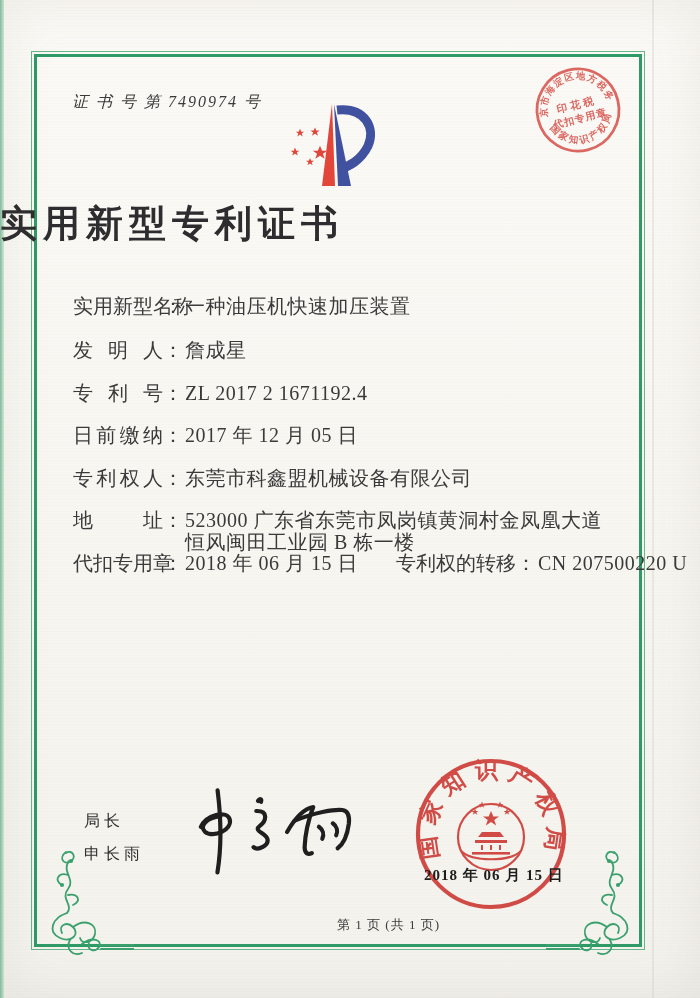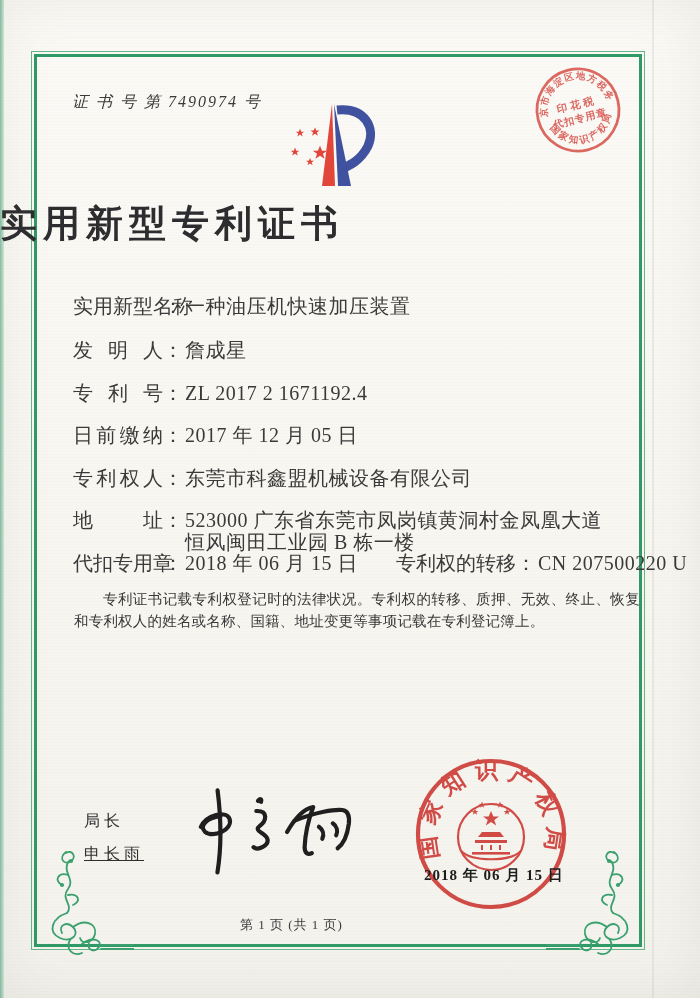--- a/index.html
+++ b/index.html
@@ -31,27 +31,27 @@
   .colon{display:inline-block;vertical-align:top;margin-right:2px;}
   .fvalue{display:inline-block;vertical-align:top;letter-spacing:.5px;}
   .fvalue.addr{width:424px;white-space:normal;}
   .row.right-pair{left:396px;}
   
   .paras{left:74px;top:589px;width:566px;font-size:14.5px;line-height:21.5px;
     text-align:justify;color:#383838;}
   .paras p{margin:0;text-indent:2em;letter-spacing:.2px;}
   
   .director-title{left:84px;top:811px;font-size:16px;letter-spacing:4px;color:#2f2f2f;}
-  .director-name{left:84px;top:844px;font-size:16px;letter-spacing:4px;color:#2f2f2f;text-decoration:underline;}
+  .director-name{left:84px;top:844px;font-size:16px;letter-spacing:4px;color:#2f2f2f;}
   .signature{left:183px;top:776px;width:205px;height:108px;transform:rotate(-2deg);}
   .office-seal{left:412px;top:755px;width:158px;height:158px;mix-blend-mode:multiply;opacity:.93;}
   .seal-date{left:424px;top:866px;font-size:15px;font-weight:600;letter-spacing:1px;color:#1d1d1d;z-index:5;}
   .tax-stamp{left:530px;top:62px;width:96px;height:96px;mix-blend-mode:multiply;opacity:.88;
     transform:rotate(-14deg);}
-  .footer{left:240px;top:916px;width:200px;text-align:left;font-size:13px;
+  .footer{left:240px;top:916px;width:200px;text-align:right;font-size:13px;
     letter-spacing:1px;color:#3c3c3c;}
   .ornament{top:848px;width:120px;height:115px;}
   .ornament.left{left:14px;}
   .ornament.right{left:546px;transform:scaleX(-1);}
 </style>
 </head>
 <body>
 
 <div class="abs edge-strip"></div>
 <div class="abs edge-right"></div>
@@ -144,21 +144,20 @@
   <span class="flabel">地址</span><span class="colon">：</span><span class="fvalue addr">523000 广东省东莞市凤岗镇黄洞村金凤凰大道恒风闽田工业园 B 栋一楼</span>
 </div>
 <div class="abs row" style="top:552px">
   <span class="flabel">代扣专用章</span><span class="colon">：</span><span class="fvalue">2018 年 06 月 15 日</span>
 </div>
 <div class="abs row right-pair" style="top:552px">
   <span>专利权的转移</span><span class="colon">：</span><span class="fvalue">CN 207500220 U</span>
 </div>
 
 <div class="abs paras">
-  <p>专利证书记载专利权登记时的法律状况。专利权的转移、质押、无效、终止、恢复和专利权人的姓名或名称、国籍、地址变更等事项记载在专利登记簿上。</p>
 </div>
 
 <div class="abs director-title">局长</div>
 <div class="abs director-name">申长雨</div>
 
 <svg class="abs signature" viewBox="0 0 205 108">
   <g stroke="#1f1f1f" stroke-width="4.2" fill="none" stroke-linecap="round" stroke-linejoin="round">
     <path d="M36,12 C38,34 39,64 33,94"></path>
     <path d="M18,48 C24,36 44,32 47,41 C50,52 30,60 22,53 C16,47 24,39 38,38"></path>
     <path d="M76,24 C78,21 80,22 79,25"></path>

